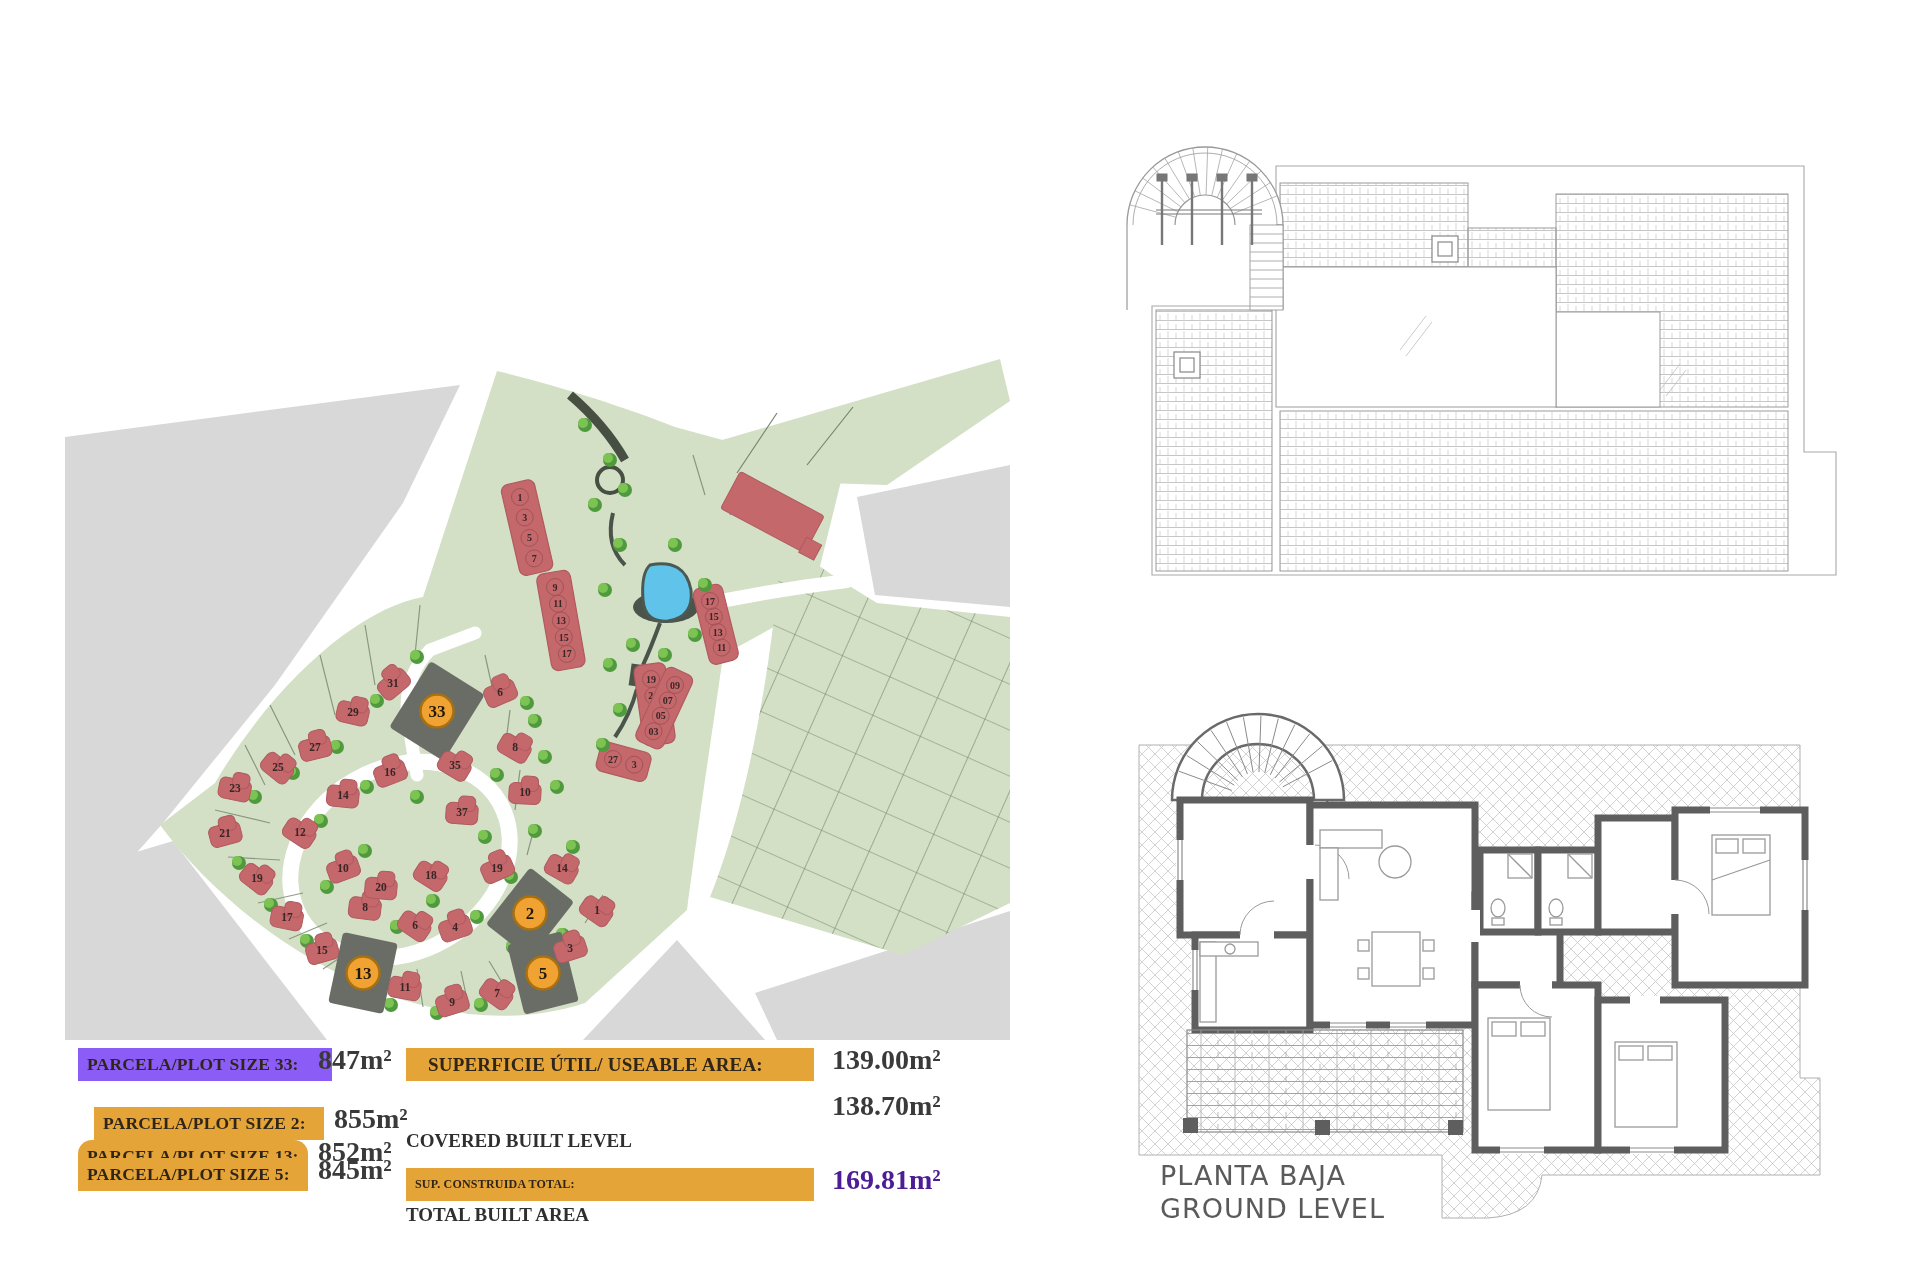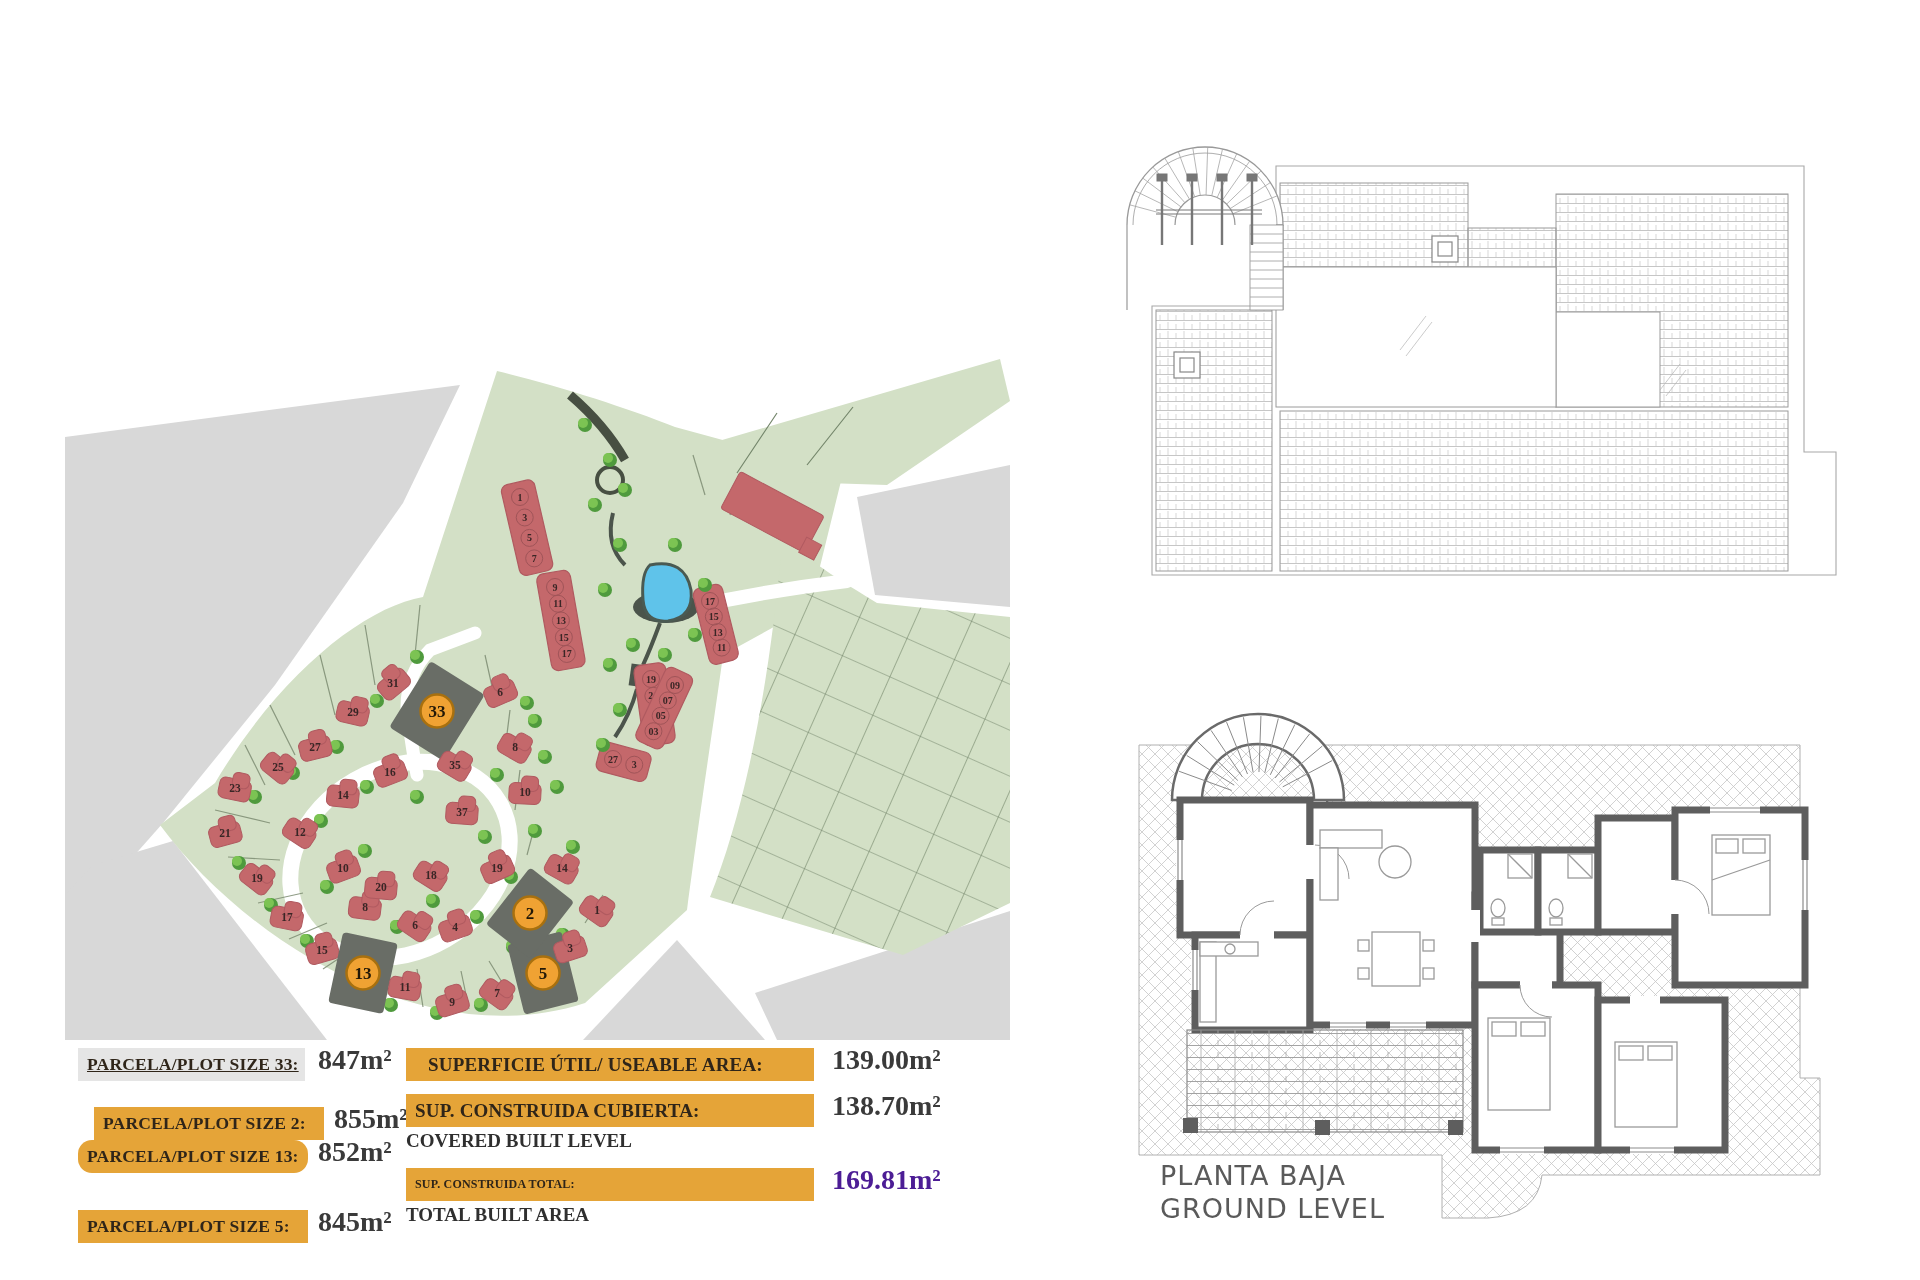--- a/index.html
+++ b/index.html
@@ -777,43 +777,42 @@
       <rect x="478" y="204" width="24" height="24"></rect>
         <path d="M478,204 L502,228" fill="none"></path>
     </g>
 
     <text x="70" y="535" class="plan-title">PLANTA BAJA</text>
     <text x="70" y="568" class="plan-title">GROUND LEVEL</text>
   </svg>
 
   <div id="legend-left">
       <div class="legend-row" style="left: 78px; top: 1048px; width: 420px;">
-        <div class="legend-box" style="width: 227px; background: #e5e5e5; color: rgb(47, 37, 25); font-size: 17.5px; text-decoration: underline;">PARCELA/PLOT SIZE 33:</div>
+        <div class="legend-box" style="width: 254px; background: #8b5cf6; color: rgb(47, 37, 25); font-size: 17.5px;">PARCELA/PLOT SIZE 33:</div>
         <div class="legend-value" style="left: 240px; color: rgb(58, 58, 58);">847m²</div>
       </div>
       <div class="legend-row" style="left: 94px; top: 1094px; width: 420px; margin-top: 13px;">
         <div class="legend-box" style="width: 230px; background: rgb(229, 164, 56); color: rgb(47, 37, 25); font-size: 17.5px;">PARCELA/PLOT SIZE 2:</div>
         <div class="legend-value" style="left: 240px; color: rgb(58, 58, 58);">855m²</div>
       </div>
       <div class="legend-row" style="left: 78px; top: 1140px; width: 420px;">
         <div class="legend-box" style="width: 230px; background: rgb(229, 164, 56); color: rgb(47, 37, 25); font-size: 17.5px; border-radius: 14px;">PARCELA/PLOT SIZE 13:</div>
         <div class="legend-value" style="left: 240px; color: rgb(58, 58, 58);">852m²</div>
       </div>
-      <div class="legend-row" style="left: 78px; top: 1210px; width: 420px;">
+      <div class="legend-row" style="left: 78px; top: 1158px; width: 420px;">
         <div class="legend-box" style="width: 230px; background: rgb(229, 164, 56); color: rgb(47, 37, 25); font-size: 17.5px;">PARCELA/PLOT SIZE 5:</div>
         <div class="legend-value" style="left: 240px; color: rgb(58, 58, 58);">845m²</div>
       </div>
     </div>
   <div id="legend-right">
       <div class="legend-row" style="left: 406px; top: 1048px; width: 620px;">
         <div class="legend-box" style="width: 408px; background: rgb(229, 164, 56); color: rgb(47, 37, 25); font-size: 19px; padding-left: 22px;">SUPERFICIE ÚTIL/ USEABLE AREA:</div>
         <div class="legend-value" style="left: 426px; color: rgb(58, 58, 58);">139.00m²</div>
       </div>
       <div class="legend-row" style="left: 406px; top: 1094px; width: 620px;">
-        <div class="legend-box" style="width: 408px; background: rgb(229, 164, 56); color: rgb(47, 37, 25); font-size: 19px;">SUP. CONSTRUIDA CUBIERTA:</div>
         <div class="legend-value" style="left: 426px; color: rgb(58, 58, 58);">138.70m²</div>
         <div class="legend-caption" style="left: 0px; top: 36px;">COVERED BUILT LEVEL</div>
       </div>
       <div class="legend-row" style="left: 406px; top: 1168px; width: 620px;">
         <div class="legend-box" style="width: 408px; background: rgb(229, 164, 56); color: rgb(47, 37, 25); font-size: 12px;">SUP. CONSTRUIDA TOTAL:</div>
         <div class="legend-value" style="left: 426px; color: #4c1d95;">169.81m²</div>
         <div class="legend-caption" style="left: 0px; top: 36px;">TOTAL BUILT AREA</div>
       </div>
     </div>
 

